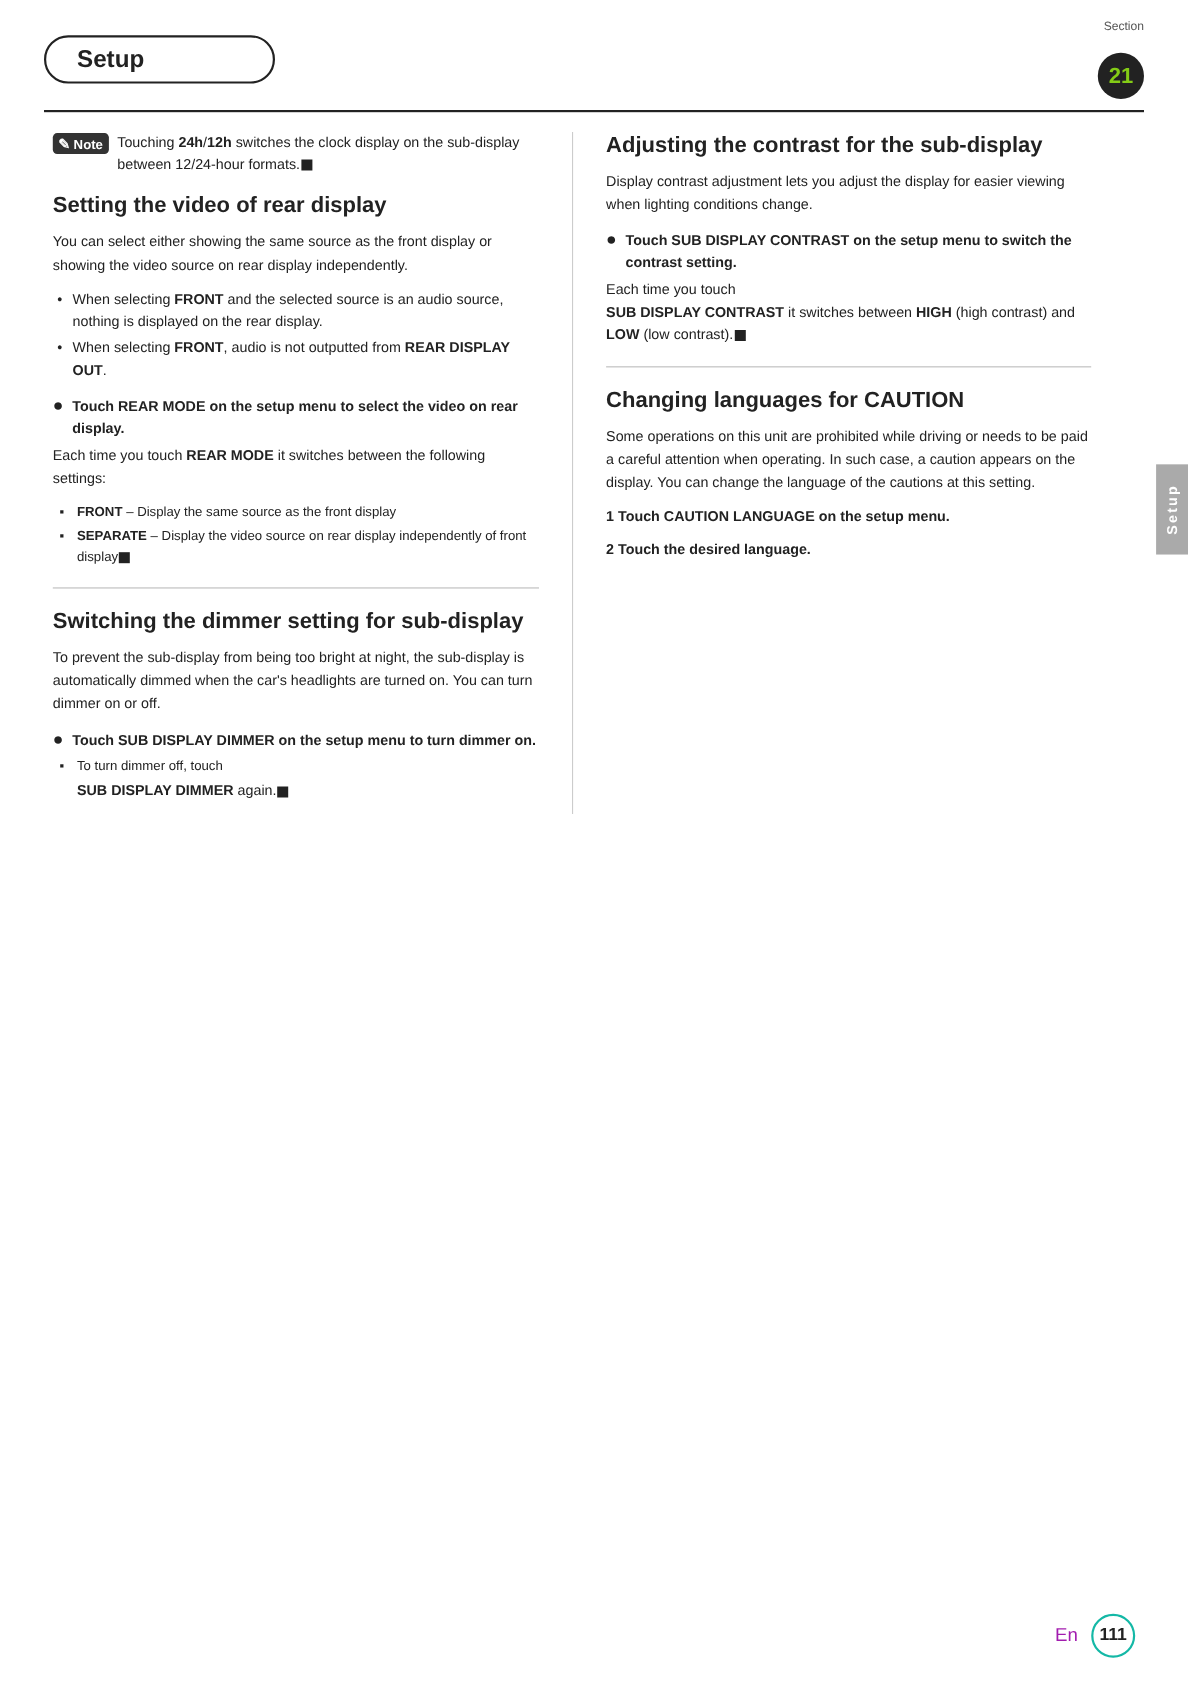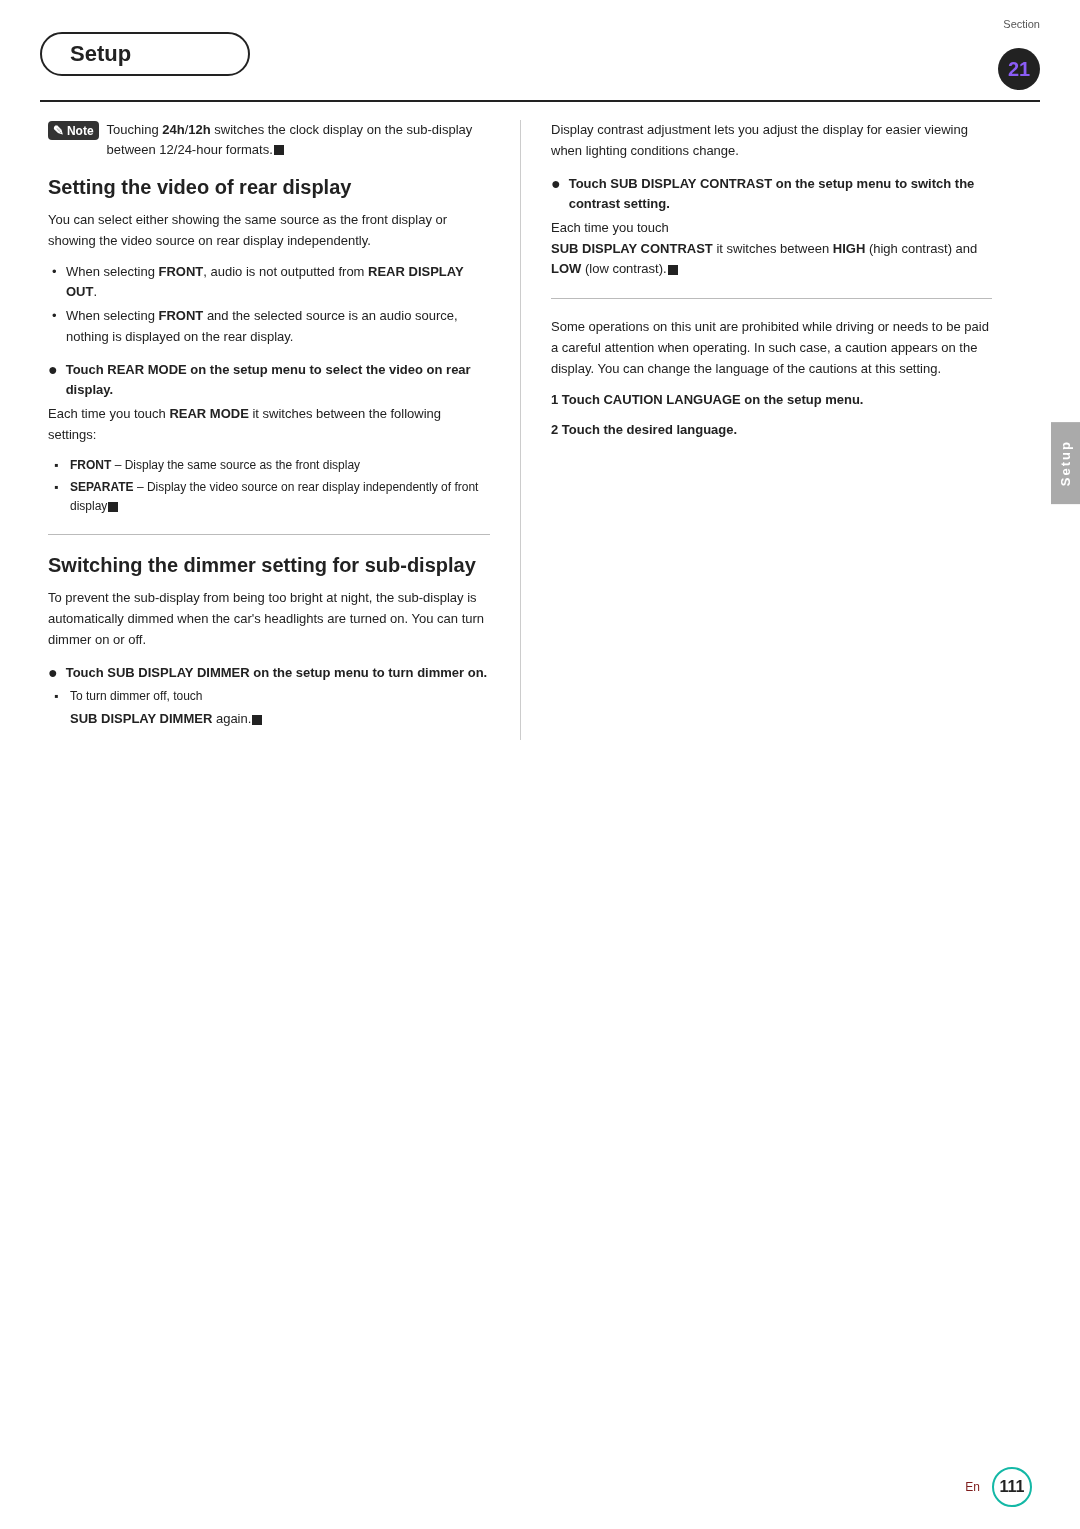--- a/index.html
+++ b/index.html
@@ -50,21 +50,21 @@
     }
 
     .section-label {
       font-size: 11px;
       color: #555;
       text-align: right;
     }
 
     .section-number-box {
       background: #222;
-      color: #8b5cf6;
+      color: #84cc16;
       font-size: 20px;
       font-weight: bold;
       border-radius: 50%;
       width: 42px;
       height: 42px;
       display: flex;
       align-items: center;
       justify-content: center;
     }
 
@@ -244,22 +244,22 @@
       left: 0;
       right: 0;
       display: flex;
       align-items: center;
       justify-content: flex-end;
       padding: 0 48px;
       gap: 12px;
     }
 
     .footer-lang {
-      font-size: 12px;
-      color: #7f1d1d;
+      font-size: 17px;
+      color: #a21caf;
     }
 
     .footer-page-box {
       border: 2px solid #14b8a6;
       border-radius: 50%;
       width: 40px;
       height: 40px;
       display: flex;
       align-items: center;
       justify-content: center;
@@ -300,22 +300,22 @@
         <div class="note-text">
           Touching <b>24h</b>/<b>12h</b> switches the clock display on the sub-display between 12/24-hour formats.<span class="end-square"></span>
         </div>
       </div>
 
       <div>
         <div class="section-title">Setting the video of rear display</div>
         <div class="section-body">You can select either showing the same source as the front display or showing the video source on rear display independently.</div>
 
         <ul class="bullet-list">
+          <li>When selecting <b>FRONT</b> and the selected source is an audio source, nothing is displayed on the rear display.</li>
           <li>When selecting <b>FRONT</b>, audio is not outputted from <b>REAR DISPLAY OUT</b>.</li>
-          <li>When selecting <b>FRONT</b> and the selected source is an audio source, nothing is displayed on the rear display.</li>
         </ul>
 
         <div class="instr-line">
           <span class="instr-dot">●</span>
           <span class="instr-text">
             <b>Touch REAR MODE on the setup menu to select the video on rear display.</b>
           </span>
         </div>
 
         <div class="section-body">
@@ -341,38 +341,40 @@
 
         <div class="sq-bullet">To turn dimmer off, touch</div>
         <div class="section-body" style="margin-left:22px;"><b>SUB DISPLAY DIMMER</b> again.<span class="end-square"></span></div>
       </div>
 
     </div>
 
     <div class="right-col">
 
       <div>
+        <div class="section-title">Adjusting the contrast for the sub-display</div>
         <div class="section-body">Display contrast adjustment lets you adjust the display for easier viewing when lighting conditions change.</div>
 
         <div class="instr-line">
           <span class="instr-dot">●</span>
           <span class="instr-text">
             <b>Touch SUB DISPLAY CONTRAST on the setup menu to switch the contrast setting.</b>
           </span>
         </div>
 
         <div class="section-body">
           Each time you touch<br>
           <b>SUB DISPLAY CONTRAST</b> it switches between <b>HIGH</b> (high contrast) and <b>LOW</b> (low contrast).<span class="end-square"></span>
         </div>
       </div>
 
       <hr class="section-divider">
 
       <div>
+        <div class="section-title">Changing languages for CAUTION</div>
         <div class="section-body">Some operations on this unit are prohibited while driving or needs to be paid a careful attention when operating. In such case, a caution appears on the display. You can change the language of the cautions at this setting.</div>
 
         <div class="step-line">
           <span class="step-num">1 </span><b>Touch CAUTION LANGUAGE on the setup menu.</b>
         </div>
 
         <div class="step-line">
           <span class="step-num">2 </span><b>Touch the desired language.</b>
         </div>
 

